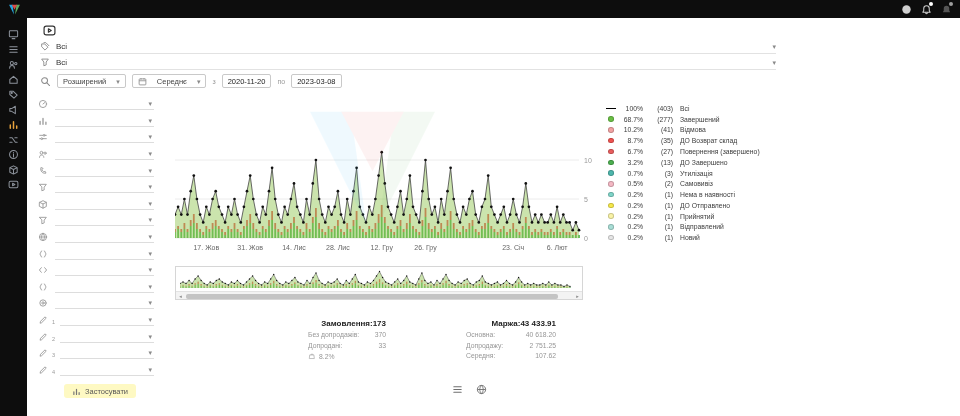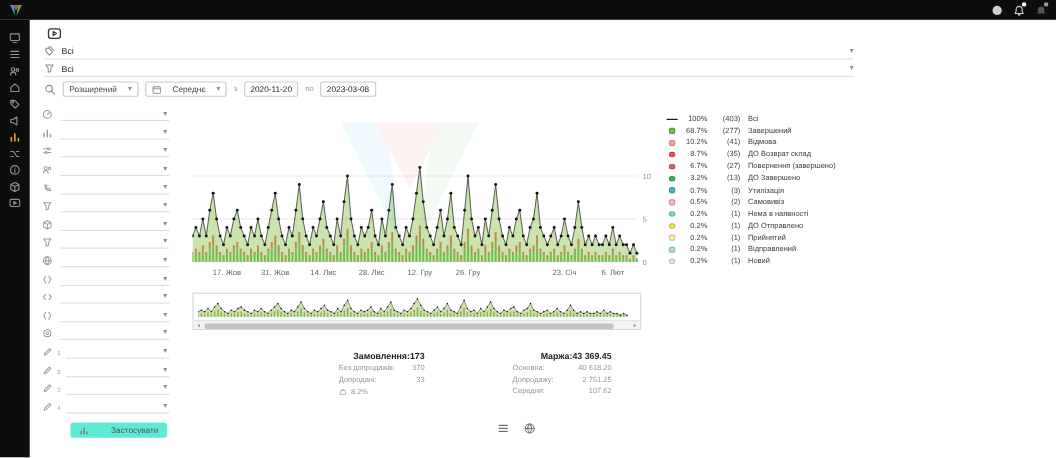--- a/index.html
+++ b/index.html
@@ -37,22 +37,22 @@
   .chip.date{color:#222}
   .lbl{font-size:7px;color:#9a9a9a}
 
   
   .frows{position:absolute;left:38px;top:96px;width:116px}
   .frow{height:16.6px;display:flex;align-items:center;gap:5px}
   .ficon{width:12px;color:#9a9a9a;display:flex;align-items:center}
   .pnum{font-size:5.5px;color:#9a9a9a;font-style:normal;margin-left:-3px;margin-top:4px}
   .fsel{flex:1;border-bottom:1px solid #ddd;height:12px;display:flex;align-items:center;
     justify-content:flex-end;padding-right:2px;cursor:pointer}
-  .apply{position:absolute;left:64px;top:384px;height:14px;background:#5eead4;border:none;border-radius:3px;
-    display:flex;align-items:center;gap:20px;padding:0 8px;font-size:7.5px;color:#555;font-family:inherit;cursor:pointer}
+  .apply{position:absolute;left:64px;top:384px;height:14px;background:#fef9c3;border:none;border-radius:3px;
+    display:flex;align-items:center;gap:4px;padding:0 8px;font-size:7.5px;color:#555;font-family:inherit;cursor:pointer}
   .apply .hicon{color:#777}
 
   
   .chart-area{position:absolute;left:175px;top:95px;width:424px;height:162px}
   .watermark{position:absolute;left:120px;top:-2px;opacity:0.07;pointer-events:none}
 
   .legend{position:absolute;left:606px;top:104px;display:flex;flex-direction:column;gap:2.1px}
   .lrow{display:flex;align-items:center;gap:4px;font-size:6.8px;color:#3c3c3c;height:8.7px;cursor:pointer}
   .sw{width:10px;display:flex;justify-content:center;align-items:center}
   .dot{width:5.5px;height:5.5px;border-radius:50%;border:1px solid rgba(0,0,0,0.18)}
@@ -1389,21 +1389,21 @@
             <path d="M3.2 4.3h5.6l.7 5.5H2.5z"></path>
             <path d="M4.6 4.3a1.4 1.4 0 0 1 2.8 0"></path>
           </svg>
         </span>
         <span>8.2%</span>
       </div>
     </div>
     <div class="scol sc2">
       <div class="shead">
         <span>Маржа:</span>
-        <span>43 369.45</span>
+        <span>43 433.91</span>
       </div>
       <div class="srow">
         <span>Основна:</span>
         <span>40 618.20</span>
       </div>
       <div class="srow">
         <span>Допродажу:</span>
         <span>2 751.25</span>
       </div>
       <div class="srow">

